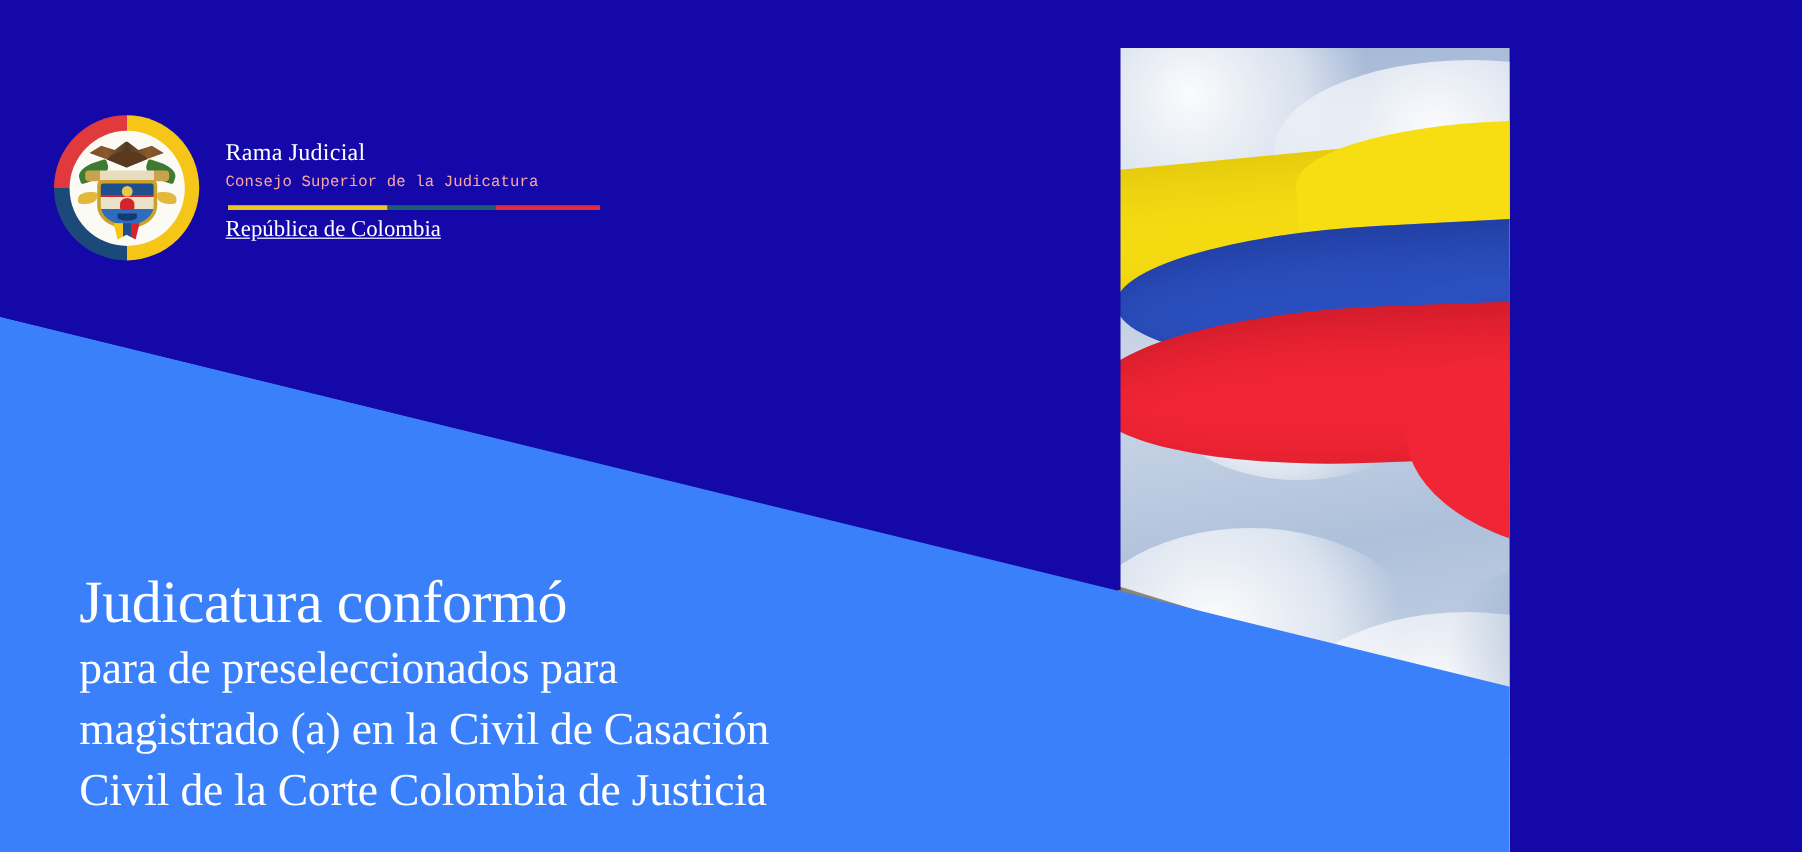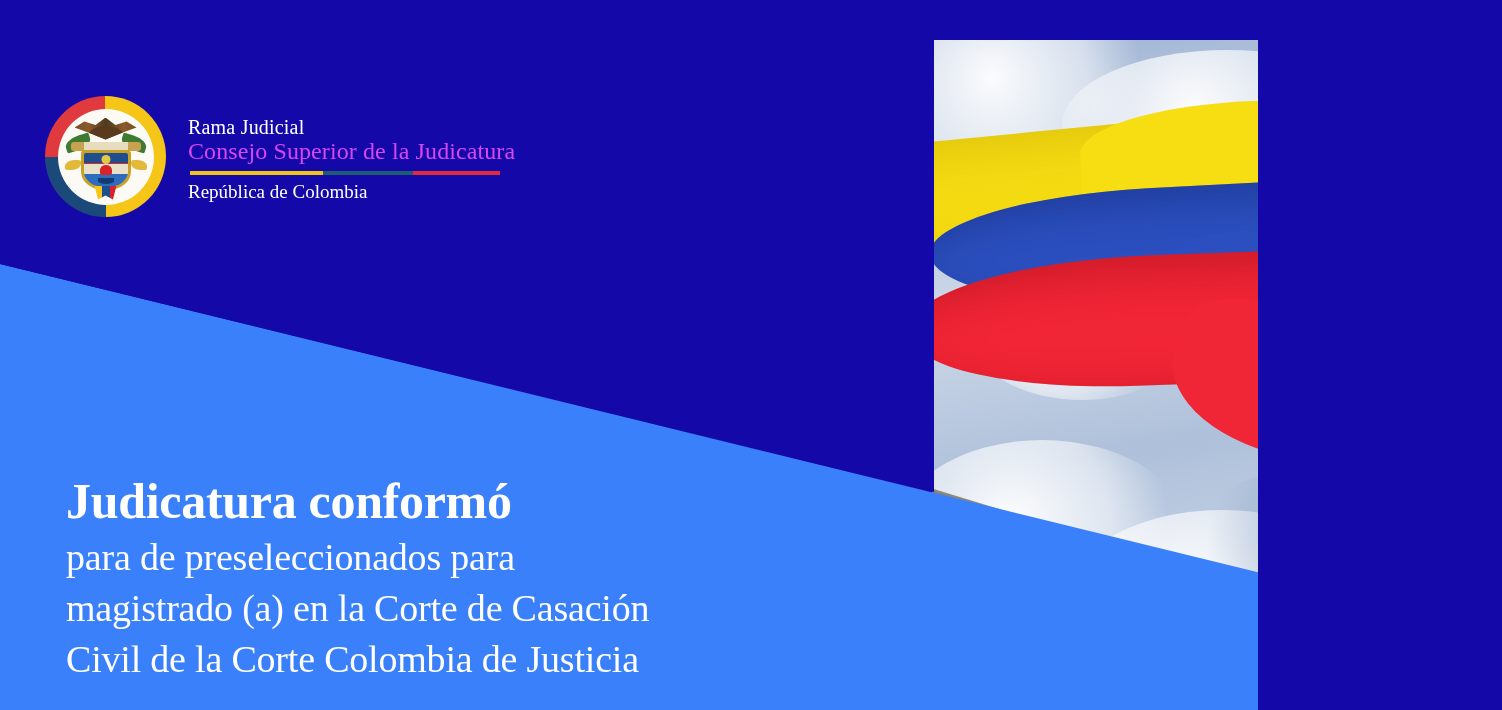--- a/index.html
+++ b/index.html
@@ -221,38 +221,39 @@
     background:linear-gradient(90deg,#F5C518 0 33%, #1F4E8C 33% 66%, #D8232A 66% 100%);
     clip-path:polygon(0 0,100% 0,84% 100%,50% 72%,16% 100%);
   }
 
   .logo-text { margin-left:22px; padding-top:4px; }
   .logo-text .l1 {
     color:#ffffff; font-size:20px; line-height:24px; letter-spacing:.2px;
     font-family:"Liberation Serif", serif;
   }
   .logo-text .l2 {
-    color:#d946ef; font-size:24px; line-height:25px; letter-spacing:.1px;
-    font-family:Liberation Serif, serif;
+    color:#fca5a5; font-size:13px; line-height:25px; letter-spacing:.1px;
+    font-family:Liberation Mono, monospace;
   }
   .tricolor { display:flex; width:310px; height:4px; margin:7px 0 6px 2px; }
   .tricolor i { display:block; height:100%; }
   .tricolor .ty { width:43%; background:#F0C41B; }
   .tricolor .tb { width:29%; background:#1E5C74; }
   .tricolor .tr { width:28%; background:#E12B3C; }
   .logo-text .l3 {
     color:#ffffff; font-size:19px; line-height:22px;
     font-family:"Liberation Serif", serif;
+    text-decoration:underline;
   }
 
   
   .headline { position:absolute; left:66px; top:430px; width:700px; color:#fff; }
   .headline .big {
     font-family:"Liberation Serif", serif;
-    font-weight:bold; font-size:50px; line-height:62px;
+    font-weight:normal; font-size:50px; line-height:62px;
     letter-spacing:-.3px;
   }
   .headline .sub {
     font-family:"Liberation Serif", serif;
     font-weight:normal; font-size:38px; line-height:51px;
     letter-spacing:-.2px;
   }
 
   
   .dots { position:absolute; left:1393px; top:510px; width:112px; height:200px; }
@@ -344,21 +345,21 @@
         <i class="tb"></i>
         <i class="tr"></i>
       </div>
       <div class="l3">República de Colombia</div>
     </div>
   </div>
 
   <div class="headline">
     <div class="big">Judicatura conformó</div>
     <div class="sub">para de preseleccionados para</div>
-    <div class="sub">magistrado (a) en la Corte de Casación</div>
+    <div class="sub">magistrado (a) en la Civil de Casación</div>
     <div class="sub">Civil de la Corte Colombia de Justicia</div>
   </div>
 
   <div class="dots">
       <div class="dot" style="left: 0px; top: 0px; background: rgb(22, 10, 166);"></div>
       <div class="dot" style="left: 25px; top: 0px; background: rgb(22, 10, 166);"></div>
       <div class="dot" style="left: 50px; top: 0px; background: rgb(22, 10, 166);"></div>
       <div class="dot" style="left: 75px; top: 0px; background: rgb(22, 10, 166);"></div>
       <div class="dot" style="left: 100px; top: 0px; background: rgb(22, 10, 166);"></div>
       <div class="dot" style="left: 0px; top: 25px; background: rgb(22, 10, 166);"></div>

